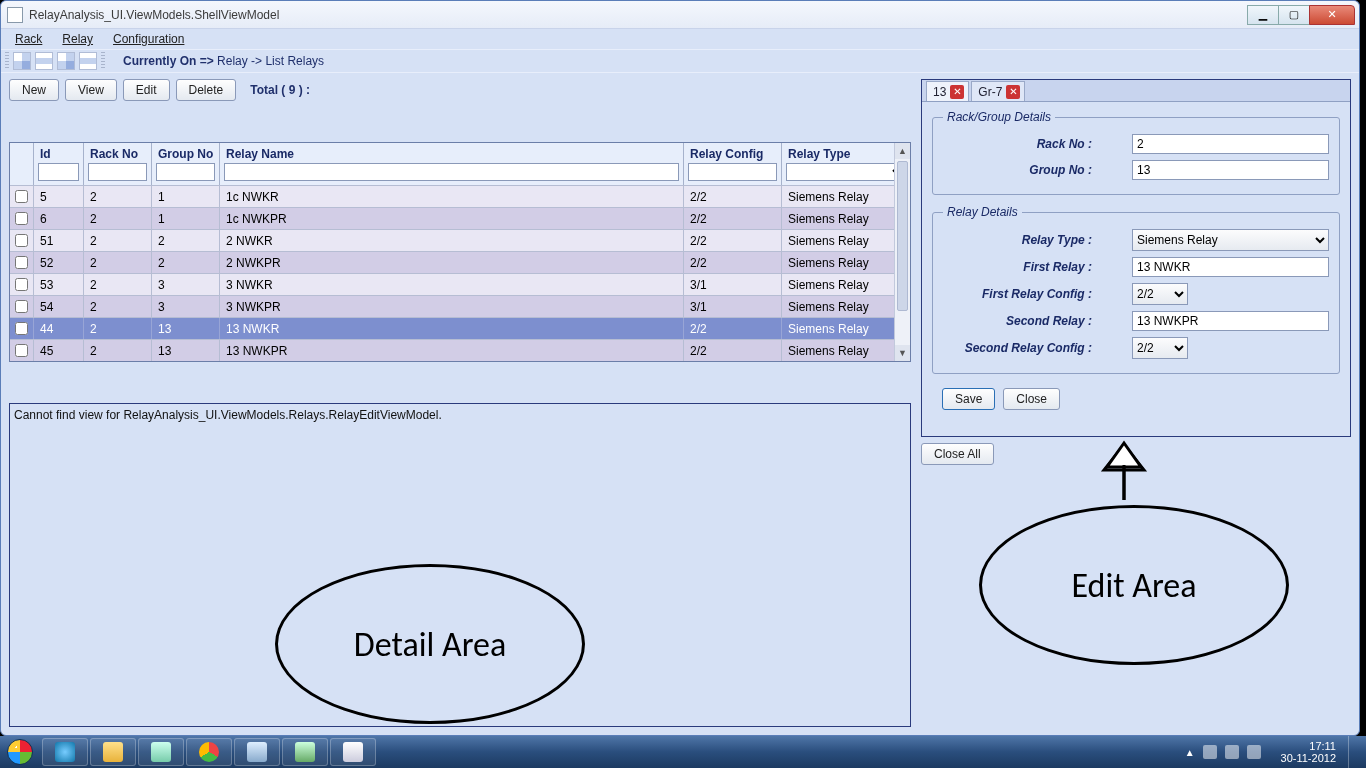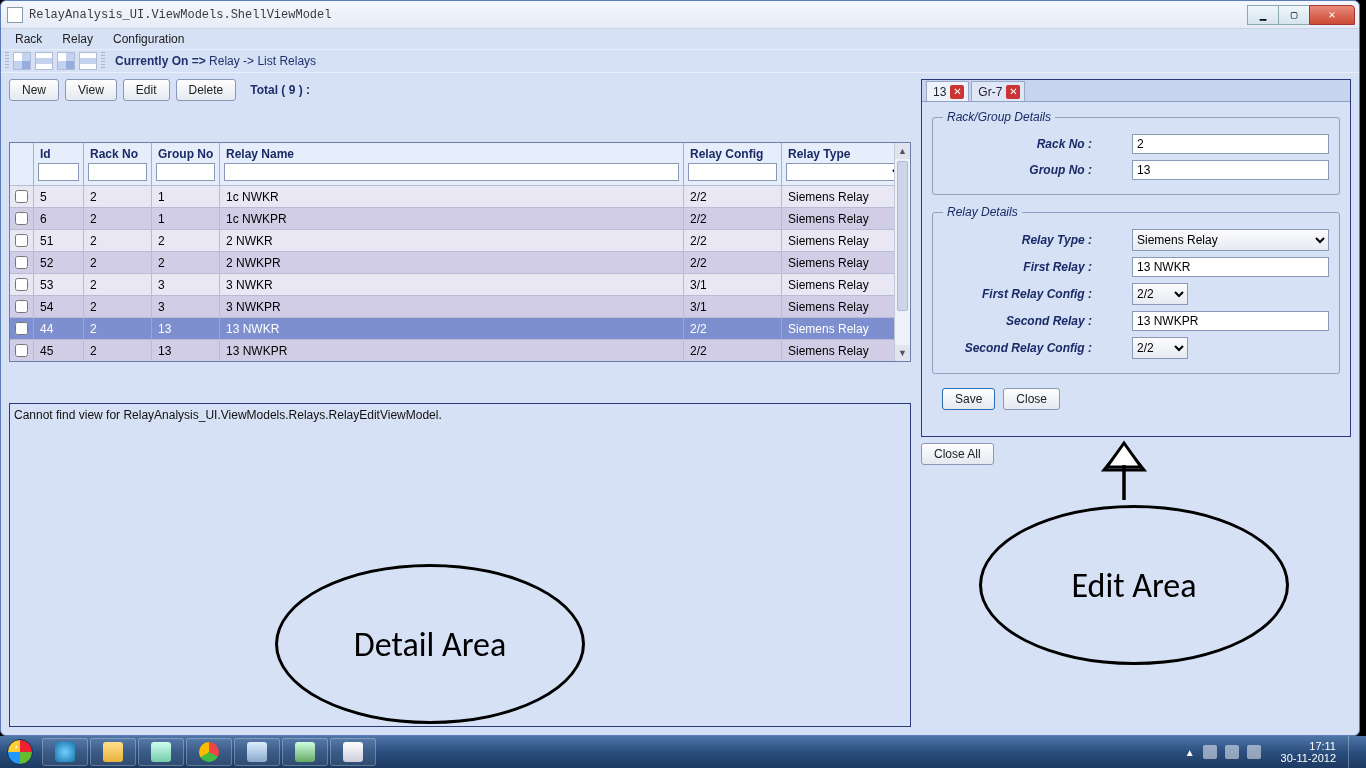--- a/index.html
+++ b/index.html
@@ -1,35 +1,35 @@
 <!DOCTYPE html>
 <html><head>
 <meta charset="utf-8">
 <style>
   * { box-sizing: border-box; }
   html, body { margin:0; padding:0; width:1366px; height:768px; font-family: "Segoe UI", Tahoma, sans-serif; font-size:12px; overflow:hidden; background:#000; color:#000;}
   .window { position:absolute; top:0; left:0; width:1360px; height:736px; background:#d6e1f5; border:1px solid #5a7db8; border-radius:6px; }
   
-  .titlebar { height:28px; display:flex; align-items:center; background:linear-gradient(#f4f7fd,#e6ecf7); border-bottom:1px solid #c8d3ea; border-top-left-radius:6px; border-top-right-radius:6px;font-family:Liberation Mono, monospace;}
+  .titlebar { height:28px; display:flex; align-items:center; background:linear-gradient(#f4f7fd,#e6ecf7); border-bottom:1px solid #c8d3ea; border-top-left-radius:6px; border-top-right-radius:6px;}
   .titlebar .icon { width:16px; height:16px; margin:0 6px; background:#fff; border:1px solid #89a;}
   .titlebar .title { color:#3b3b3b; font-size:12px; flex:1;}
   .winbtns { display:flex; height:20px; margin-right:4px;}
   .winbtn { width:32px; height:20px; border:1px solid #8aa; margin-left:-1px; display:flex; align-items:center; justify-content:center; background:linear-gradient(#f0f6fb,#d6e4ef); font-size:11px;}
   .winbtn.close { width:46px; background:linear-gradient(#e98a7a,#cc4a33); color:#fff; border-color:#a33; border-top-right-radius:4px;}
   
   .menubar { height:20px; background:#d6e1f5; display:flex; align-items:center; padding-left:4px; color:#222;}
-  .menubar span { padding:2px 10px; }
+  .menubar span { padding:2px 10px;text-decoration:underline; }
   
   .toolbar { height:24px; display:flex; align-items:center; padding-left:4px; gap:4px; background:#d6e1f5; border-top:1px solid #e8eefb; border-bottom:1px solid #e8eefb;}
   .tb-grip { width:4px; height:18px; background:repeating-linear-gradient(#a8b4cc 0 1px, transparent 1px 3px);}
   .tb-icon { width:18px; height:18px; border:1px solid #b0bcd6; background:#eef3fb; display:inline-block;}
   .tb-icon.icon1::before, .tb-icon.icon2::before, .tb-icon.icon3::before, .tb-icon.icon4::before { content:""; display:block; width:100%; height:100%;}
   .tb-icon.icon1::before { background:linear-gradient(90deg,#fff 50%,#c3d2ee 50%),linear-gradient(#fff 50%,#c3d2ee 50%); background-blend-mode:multiply;}
   .tb-icon.icon2::before { background:linear-gradient(#fff 33%,#c3d2ee 33% 66%,#fff 66%);}
-  .tb-label { color:#20306c; margin-left:6px; }
+  .tb-label { color:#20306c; margin-left:14px; }
   
   .content { position:absolute; top:74px; left:0; right:0; bottom:0; display:flex; }
   .left-pane { flex:1; padding:4px 8px 8px 8px; display:flex; flex-direction:column;gap:35px; }
   .right-pane { width:440px; padding:4px 8px 8px 2px; position:relative;}
   
   .btnrow { display:flex; align-items:center; gap:6px;}
   .btn { background:linear-gradient(#fefefe,#e4e9f0); border:1px solid #8a99b8; border-radius:3px; padding:2px 12px; color:#222; height:22px; display:inline-flex; align-items:center;}
   .total-label { color:#20306c; font-weight:700; margin-left:8px;text-align:right;}
   
   .grid { border:1px solid #6b7ea8; margin-top:6px; background:#fff; position:relative;}

